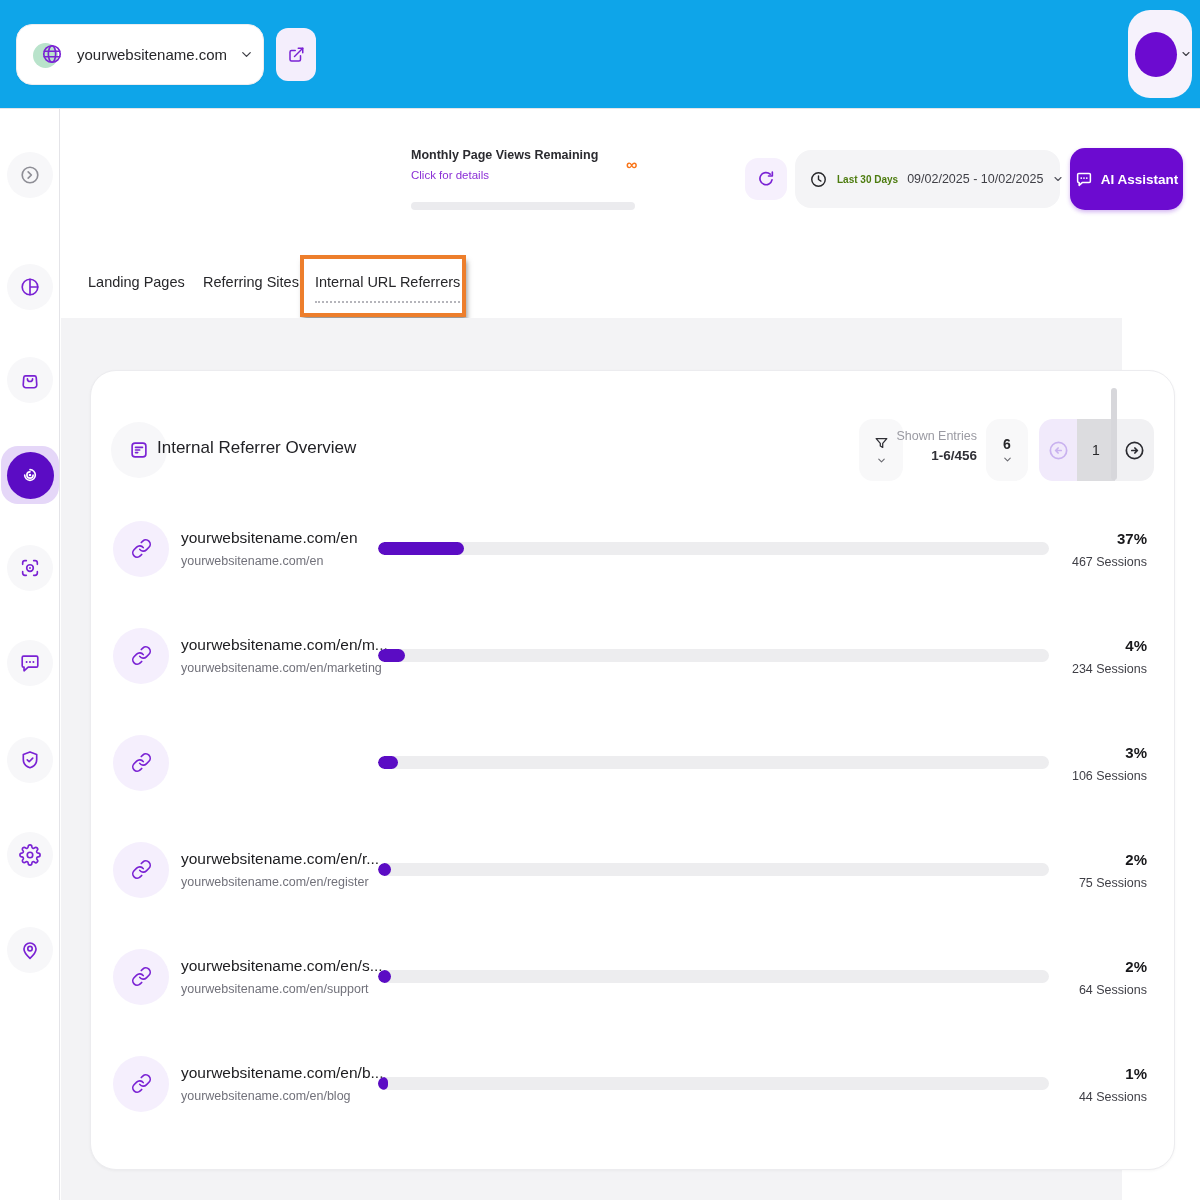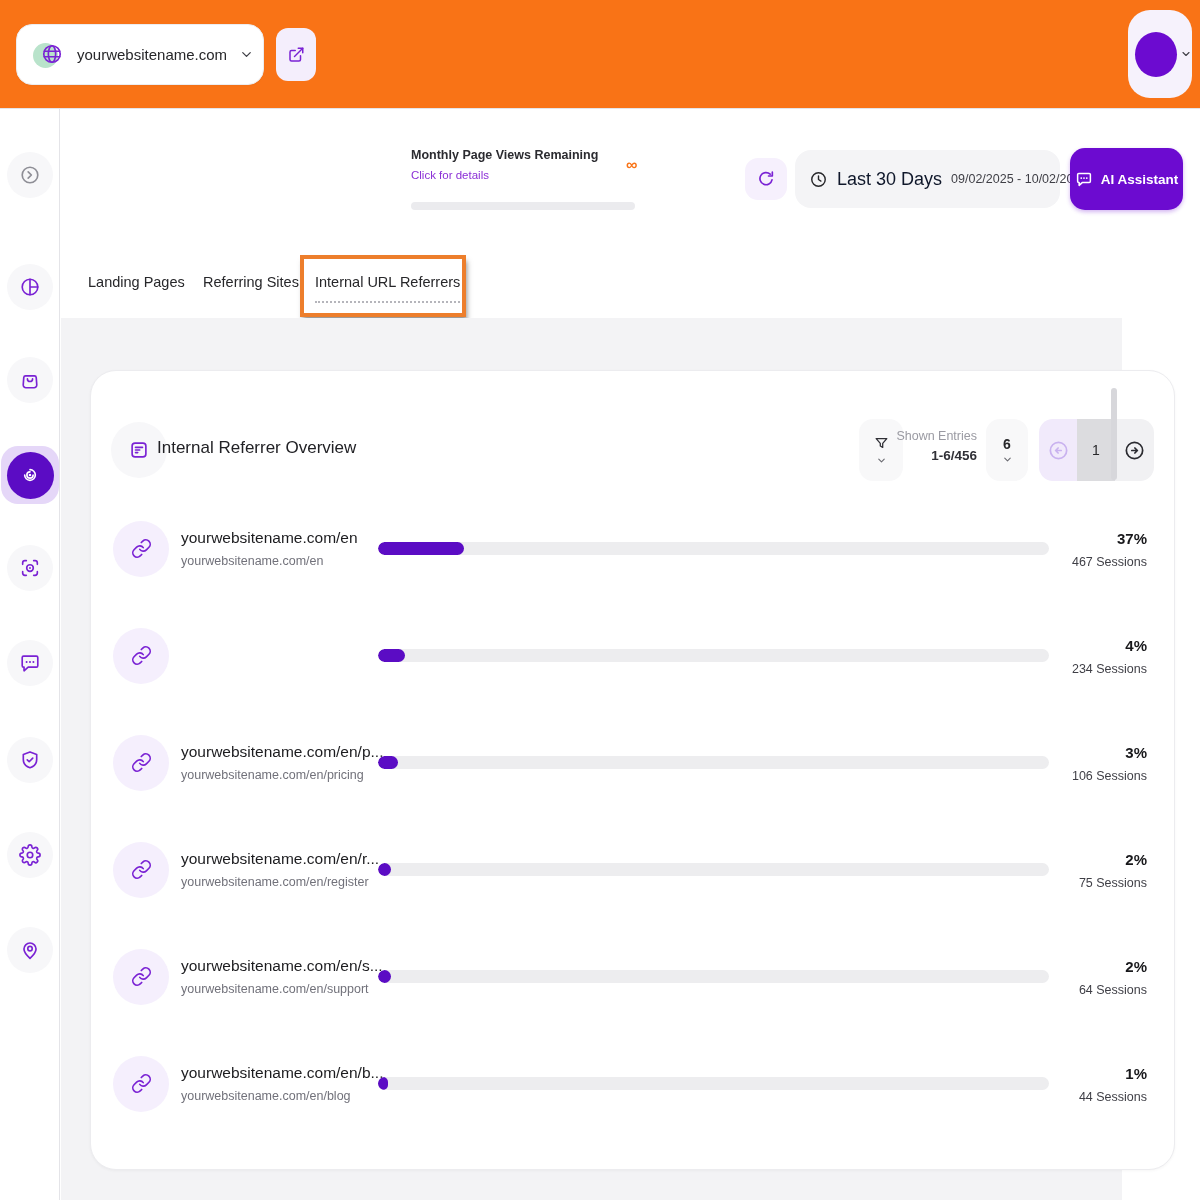--- a/index.html
+++ b/index.html
@@ -1,21 +1,21 @@
 <!DOCTYPE html>
 <html style="--accent: #6c0bd0;"><head>
 <meta charset="utf-8">
 <style>
   * { margin:0; padding:0; box-sizing:border-box; }
   html,body { width:1200px; height:1200px; }
   body { font-family:"Liberation Sans", sans-serif; background:#fff; color:#1c1c1f; }
   #app { position:relative; width:1200px; height:1200px; overflow:hidden; background:#fff; }
 
   
-  .topbar { position:absolute; left:0; top:0; width:1200px; height:108px; background:#f97316; }
+  .topbar { position:absolute; left:0; top:0; width:1200px; height:108px; background:#0ea5e9; }
   .site-pill { position:absolute; left:16px; top:24px; width:248px; height:61px; background:#fff;
     border:1px solid #ecedf0; border-radius:16px; display:flex; align-items:center; padding:0 16px;
     gap:12px; box-shadow:0 1px 2px rgba(0,0,0,.03); cursor:pointer; }
   .globe-wrap { position:relative; width:32px; height:30px; flex:0 0 auto; }
   .globe-blob { position:absolute; left:0; top:3px; width:25px; height:25px; border-radius:50%; background:#b9e3cb; }
   .globe-wrap svg { position:absolute; left:8px; top:3px; color:#7a22d4; }
   .site-label { font-size:15px; font-weight:500; color:#27272a; }
   .site-pill .chev { margin-left:auto; color:#3f3f46; display:flex; }
   .ext-btn { position:absolute; left:276px; top:28px; width:40px; height:53px; border-radius:12px;
     background:#f4eefc; display:flex; align-items:center; justify-content:center; color:#7a22d4; cursor:pointer; }
@@ -43,21 +43,21 @@
   .quota { position:absolute; left:350px; top:39px; width:240px; }
   .quota-label { font-size:12.5px; font-weight:700; color:#2b2b30; }
   .quota-link { margin-top:7px; font-size:11.5px; color:#8b2fd6; cursor:pointer; }
   .quota-bar { position:absolute; left:350px; top:93px; width:224px; height:8px; border-radius:4px; background:#ebebee; }
   .quota-value { position:absolute; left:565px; top:47px; font-size:16px; font-weight:700; color:#f97316; }
   .refresh-btn { position:absolute; left:684px; top:49px; width:42px; height:42px; border-radius:13px;
     background:#f6f0fd; display:flex; align-items:center; justify-content:center; color:#7a22d4; cursor:pointer; }
   .date-pill { position:absolute; left:734px; top:41px; width:265px; height:58px; border-radius:16px;
     background:#f4f4f6; display:flex; align-items:center; padding:0 12px 0 14px; gap:9px; cursor:pointer; }
   .date-pill .clock { color:#27272a; display:flex; flex:0 0 auto; }
-  .date-preset { font-size:18px; font-weight:400; color:#0f172a; white-space:nowrap; }
+  .date-preset { font-size:10px; font-weight:700; color:#4d7c0f; white-space:nowrap; }
   .date-range { font-size:12.5px; color:#3f3f46; white-space:nowrap; }
   .date-pill .chev { color:#52525b; display:flex; }
   .ai-btn { position:absolute; left:1009px; top:39px; width:113px; height:62px; border-radius:15px;
     background:var(--accent,#6c0bd0); color:#fff; display:flex; align-items:center; justify-content:center;
     gap:8px; font-size:13.5px; font-weight:600; cursor:pointer; box-shadow:0 2px 4px rgba(108,11,208,.3); }
 
   
   .tab { position:absolute; top:165px; font-size:14.5px; font-weight:400; color:#27272a; cursor:pointer; white-space:nowrap; }
   .tab.active { padding-bottom:11px; border-bottom:2px dotted #b5b5bb; }
   .tab-annotation { position:absolute; left:239px; top:146px; width:166px; height:62px;
@@ -357,39 +357,39 @@
             </div>
         </div>
 
         <div class="row">
           <div class="row-icon">
               <svg width="21" height="21" viewBox="0 0 24 24" fill="none" stroke="currentColor" stroke-width="1.9" stroke-linecap="round" stroke-linejoin="round">
                 <path d="M10 13a5 5 0 0 0 7.54.54l3-3a5 5 0 0 0-7.07-7.07l-1.72 1.71"></path>
                 <path d="M14 11a5 5 0 0 0-7.54-.54l-3 3a5 5 0 0 0 7.07 7.07l1.71-1.71"></path>
               </svg>
             </div>
+          <div class="row-text">
+              <div class="row-title">yourwebsitename.com/en/m...</div>
+              <div class="row-sub">yourwebsitename.com/en/marketing</div>
+            </div>
           <div class="row-bar">
               <div class="row-bar-fill" style="width: 4%;"></div>
             </div>
           <div class="row-right">
               <div class="row-pct">4%</div>
               <div class="row-sessions">234 Sessions</div>
             </div>
         </div>
 
         <div class="row">
           <div class="row-icon">
               <svg width="21" height="21" viewBox="0 0 24 24" fill="none" stroke="currentColor" stroke-width="1.9" stroke-linecap="round" stroke-linejoin="round">
                 <path d="M10 13a5 5 0 0 0 7.54.54l3-3a5 5 0 0 0-7.07-7.07l-1.72 1.71"></path>
                 <path d="M14 11a5 5 0 0 0-7.54-.54l-3 3a5 5 0 0 0 7.07 7.07l1.71-1.71"></path>
               </svg>
-            </div>
-          <div class="row-text">
-              <div class="row-title">yourwebsitename.com/en/p...</div>
-              <div class="row-sub">yourwebsitename.com/en/pricing</div>
             </div>
           <div class="row-bar">
               <div class="row-bar-fill" style="width: 3%;"></div>
             </div>
           <div class="row-right">
               <div class="row-pct">3%</div>
               <div class="row-sessions">106 Sessions</div>
             </div>
         </div>
 

